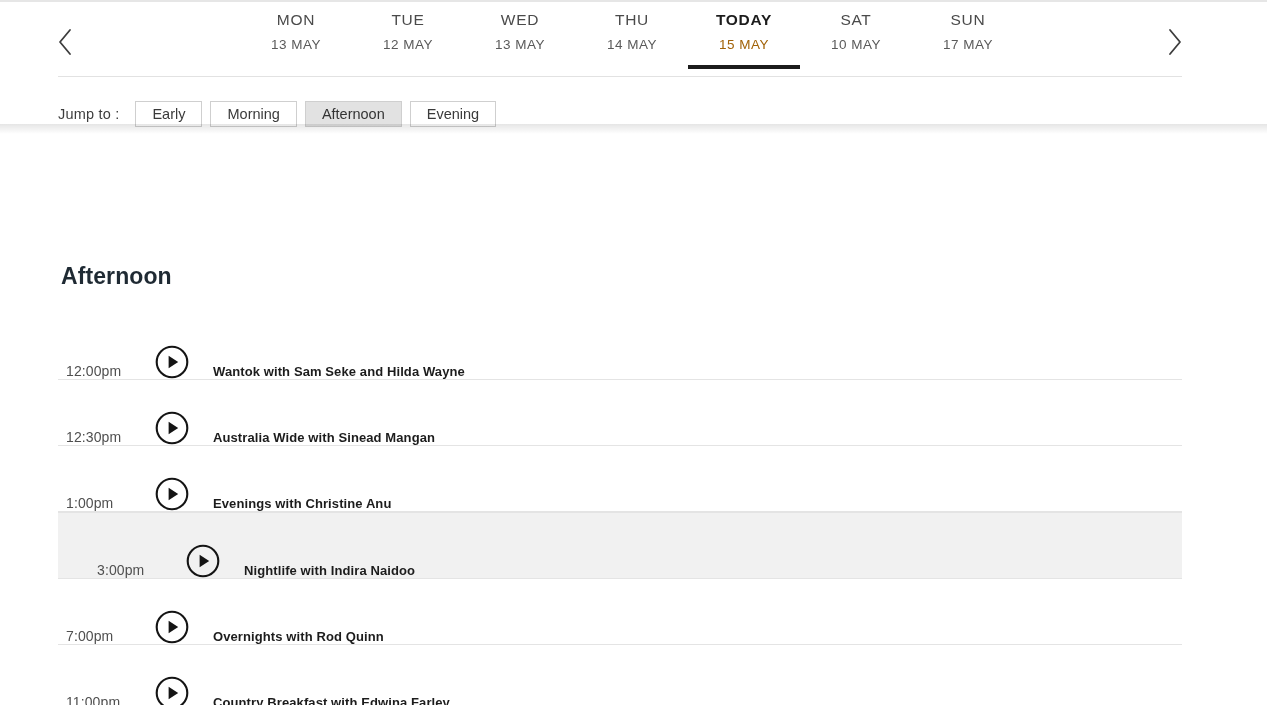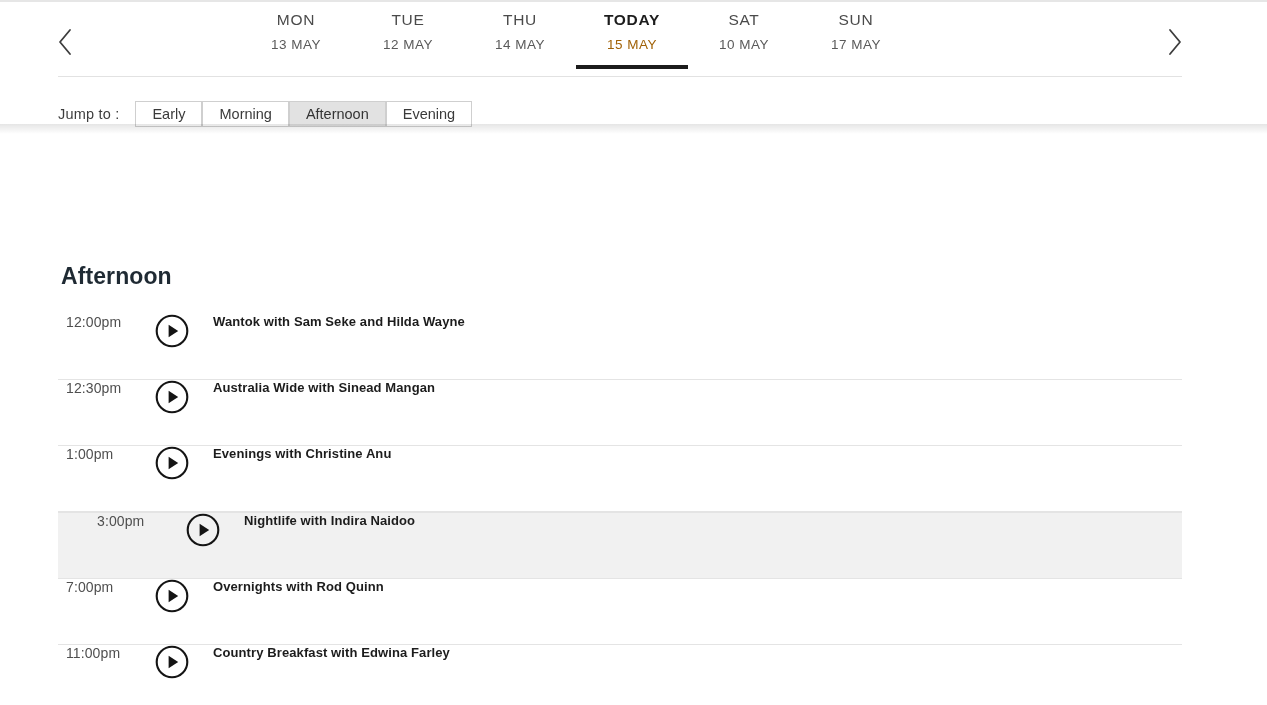--- a/index.html
+++ b/index.html
@@ -131,21 +131,21 @@
   }
   .jump-btn {
     border: 1px solid #cfcfcf;
     background: #ffffff;
     color: #3a3a3a;
     font-size: 14.5px;
     font-family: "Liberation Sans", sans-serif;
     height: 26px;
     line-height: 24px;
     padding: 0 16px;
-    margin-right: 0;
+    margin-right: 8px;
     cursor: pointer;
     white-space: nowrap;
     box-sizing: border-box;
   }
   .jump-btn.active {
     background: #e2e2e2;
     border-color: #cfcfcf;
     color: #333333;
   }
 
@@ -168,21 +168,21 @@
   .schedule {
     position: absolute;
     left: 58px;
     top: 192px;
     width: 1124px;
   }
   .prog-row {
     position: relative;
     height: 66px;
     display: flex;
-    align-items: flex-start;
+    align-items: flex-end;
     border-bottom: 1px solid #e4e4e4;
     box-sizing: border-box;
   }
   .prog-row.highlight {
     background: #f1f1f1;
     border-top: 1px solid #e4e4e4;
     height: 67px;
     padding-left: 31px;
   }
   .prog-time {
@@ -234,20 +234,24 @@
     </div>
 
     <div class="days">
       <div class="day">
         <div class="dow">MON</div>
         <div class="date">13 MAY</div>
       </div>
       <div class="day">
         <div class="dow">TUE</div>
         <div class="date">12 MAY</div>
+      </div>
+      <div class="day">
+        <div class="dow">WED</div>
+        <div class="date">13 MAY</div>
       </div>
       <div class="day">
         <div class="dow">THU</div>
         <div class="date">14 MAY</div>
       </div>
       <div class="day active">
         <div class="dow">TODAY</div>
         <div class="date">15 MAY</div>
       </div>
       <div class="day">

